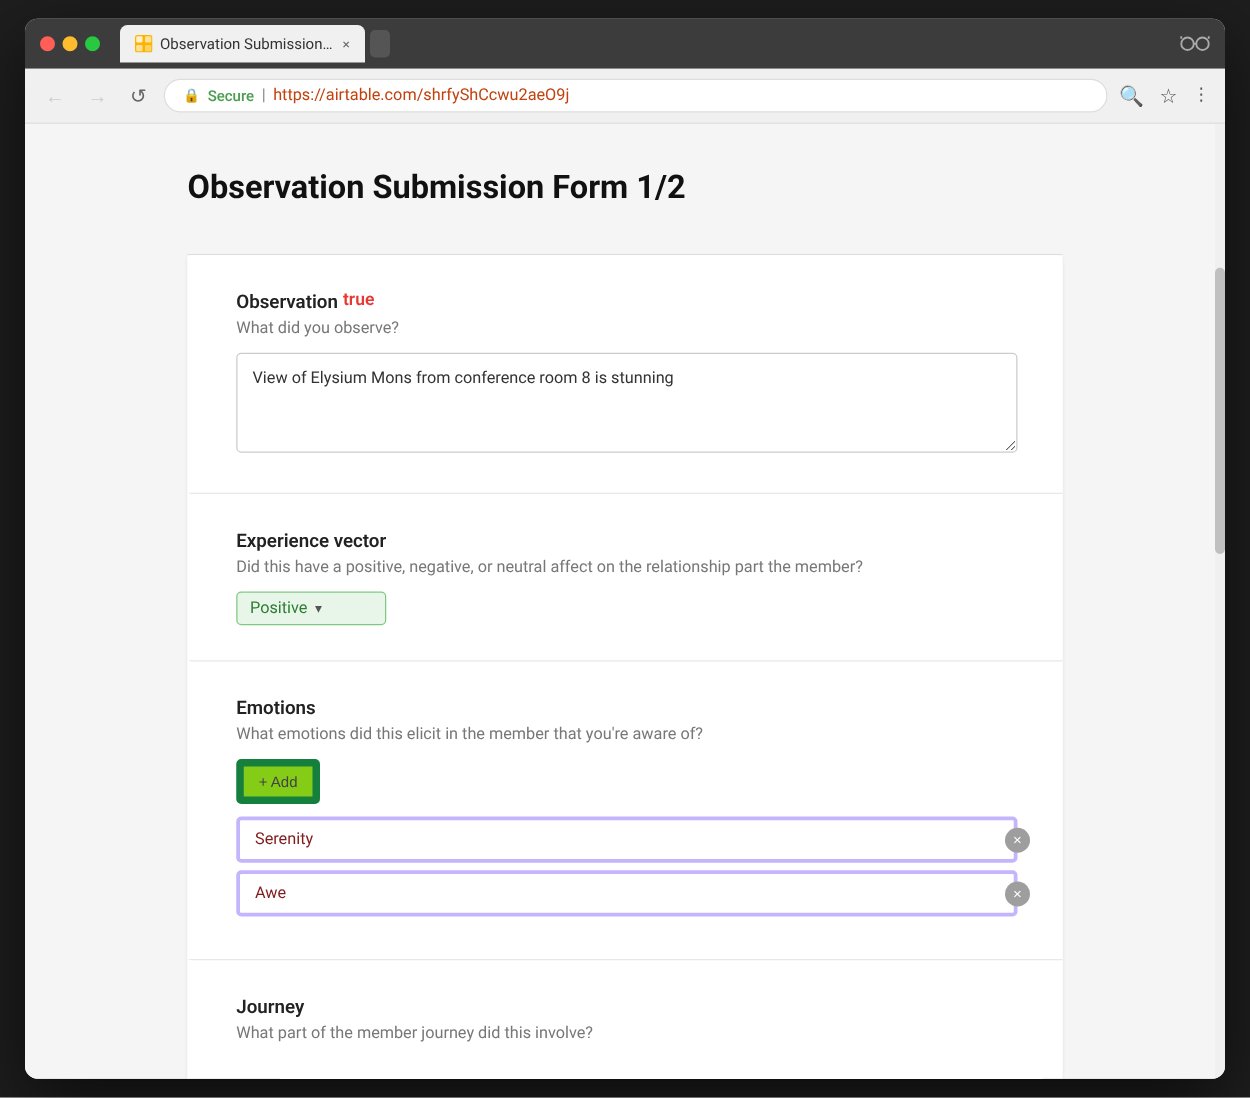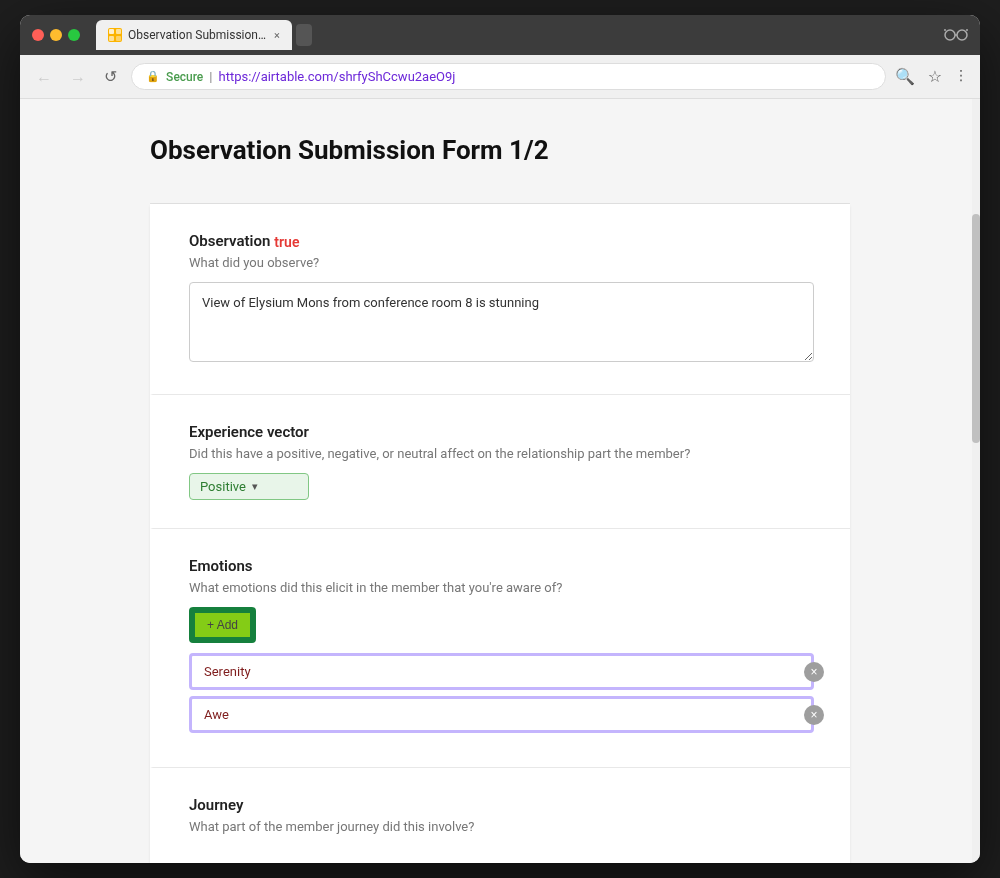--- a/index.html
+++ b/index.html
@@ -147,21 +147,21 @@
       padding: 5px 14px;
       font-size: 13px;
       color: #333;
       display: flex;
       align-items: center;
       gap: 6px;
     }
 
     .lock-icon { color: #555; font-size: 11px; }
     .secure-text { color: #4a9c4e; font-size: 12px; font-weight: 500; }
-    .url-text { color: #6d28d9; font-size: 13px; }
+    .url-text { color: #c2410c; font-size: 13px; }
 
     .address-actions {
       display: flex;
       gap: 12px;
       color: #666;
       font-size: 16px;
     }
 
     
     .page-content {
@@ -224,21 +224,21 @@
       border-radius: 4px;
       box-shadow: 0 1px 3px rgba(0,0,0,0.08);
     }
 
     .field-label {
       font-size: 15px;
       font-weight: 600;
       color: #222;
       margin-bottom: 5px;
       display: flex;
-      align-items: flex-end;
+      align-items: flex-start;
       gap: 4px;
     }
 
     .required-star {
       color: #e53935;
       font-size: 14px;
     }
 
     .field-description {
       font-size: 13px;

